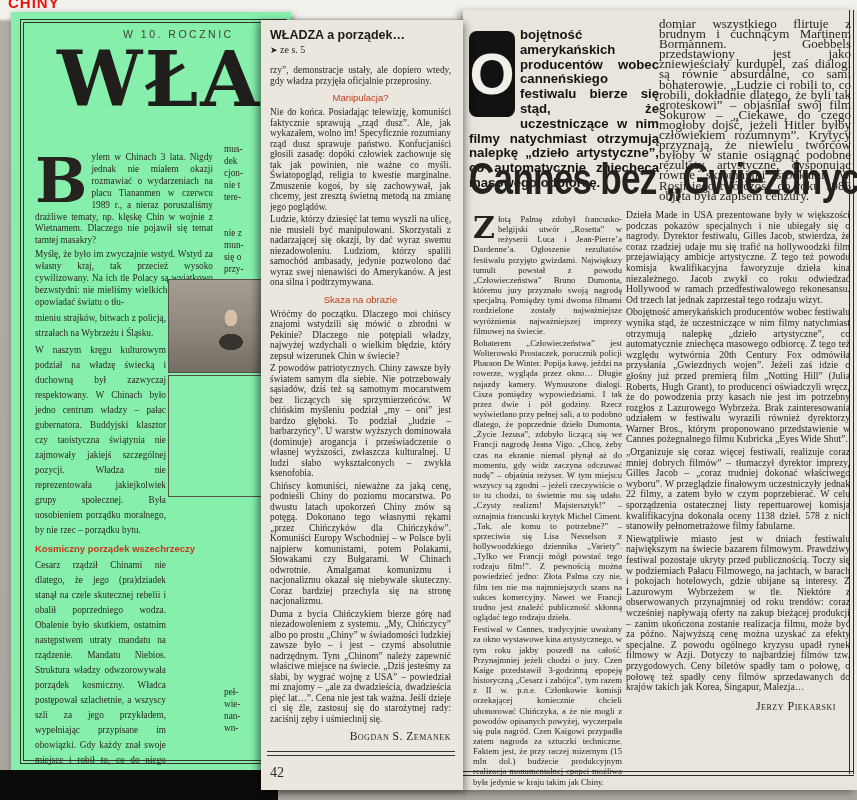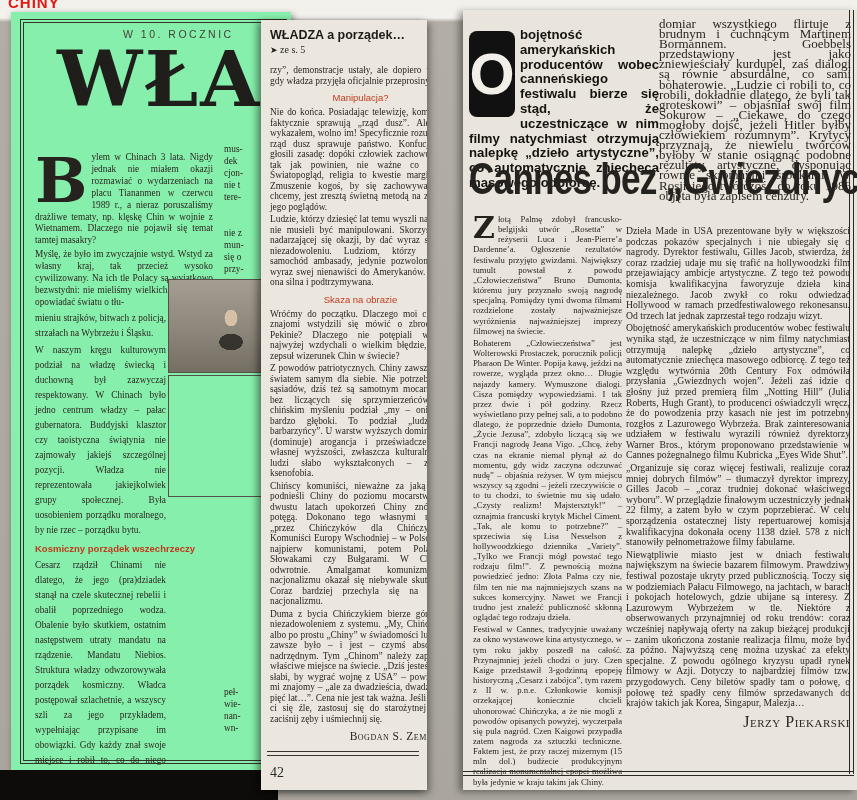--- a/index.html
+++ b/index.html
@@ -47,21 +47,21 @@
       linear-gradient(#2e2b26,#2e2b26) 88px 66px/8px 26px no-repeat,
       linear-gradient(180deg,#6e6density 0%,#6e6960 0%,#847e73 45%,#9b9488 70%,#5d5850 100%);}
   .night-photo{top:488px;height:182px;background:#16120e;}
   .night-banner{position:absolute;left:0;top:30px;right:0;height:15px;background:#a3231c;
     color:#f3e9dd;font-family:"DejaVu Sans",sans-serif;font-size:9px;line-height:15px;
     letter-spacing:3px;text-align:center;overflow:hidden;}
   .night-glow{position:absolute;left:12px;top:78px;width:90px;height:60px;
     background:radial-gradient(ellipse 40px 22px at 50% 40%,rgba(190,150,90,.35),rgba(0,0,0,0) 70%);}
   .black-band{position:absolute;left:0;top:770px;width:278px;height:30px;background:#0d0c0a;z-index:2;}
   
-  .mid-clip{left:261px;top:20px;width:166px;height:770px;background:#ebe7de;
+  .mid-clip{left:261px;top:20px;width:202px;height:770px;background:#ebe7de;
     box-shadow:-4px 2px 7px rgba(0,0,0,.4),3px 3px 7px rgba(0,0,0,.35);z-index:3;
     padding:0;}
   .mid-inner{position:absolute;left:9px;top:8px;width:181px;}
   .mid-header{font-family:"Liberation Sans",sans-serif;font-weight:bold;font-size:12.5px;
     color:#1d1b17;margin:0 0 2px 0;}
   .mid-cont{font-size:10px;margin:0 0 10px 0;}
   .cont-arrow{font-family:"DejaVu Sans",sans-serif;font-size:9px;color:#1d1b17;}
   .mid-inner p.body{margin:0 0 2px 0;font-size:9.4px;line-height:10.5px;text-align:justify;}
   .mid-sub{font-family:"Liberation Sans",sans-serif;font-weight:normal;font-size:9.5px;
     color:#c03a1c;text-align:center;margin:6px 0 4px 0;}
@@ -84,24 +84,24 @@
     font-size:58px;line-height:86px;text-align:center;}
   .cont-top{position:absolute;left:196px;top:9px;width:192px;
     font-size:13px;line-height:10.1px;text-align:justify;}
   .cannes-headline{position:absolute;left:6px;top:144px;white-space:nowrap;
     font-family:"Liberation Sans",sans-serif;font-weight:bold;font-size:44px;
     letter-spacing:-1px;color:#24221e;transform:scaleX(.8);transform-origin:left top;}
   .colA{position:absolute;left:10px;top:204px;width:149px;
     font-size:8.7px;line-height:10.15px;text-align:justify;}
   .colA p{margin:0 0 2px 0;}
   .colA .dropcap{font-size:30px;line-height:26px;padding:1px 3px 0 0;}
-  .colB{position:absolute;left:163px;top:216px;width:224px;
+  .colB{position:absolute;left:163px;top:200px;width:224px;
     font-size:9.7px;line-height:10.6px;text-align:justify;}
   .colB p{margin:0 0 2px 0;}
-  .colB .byline{font-size:16px;margin-top:8px;}
+  .colB .byline{font-size:12px;margin-top:8px;padding-right:14px;}
 </style>
 </head>
 <body>
 
 <div class="section-label">CHINY</div>
 
 <div class="clip left-clip">
   <div class="left-frame">
     <div class="left-frame-inner"></div>
   </div>

